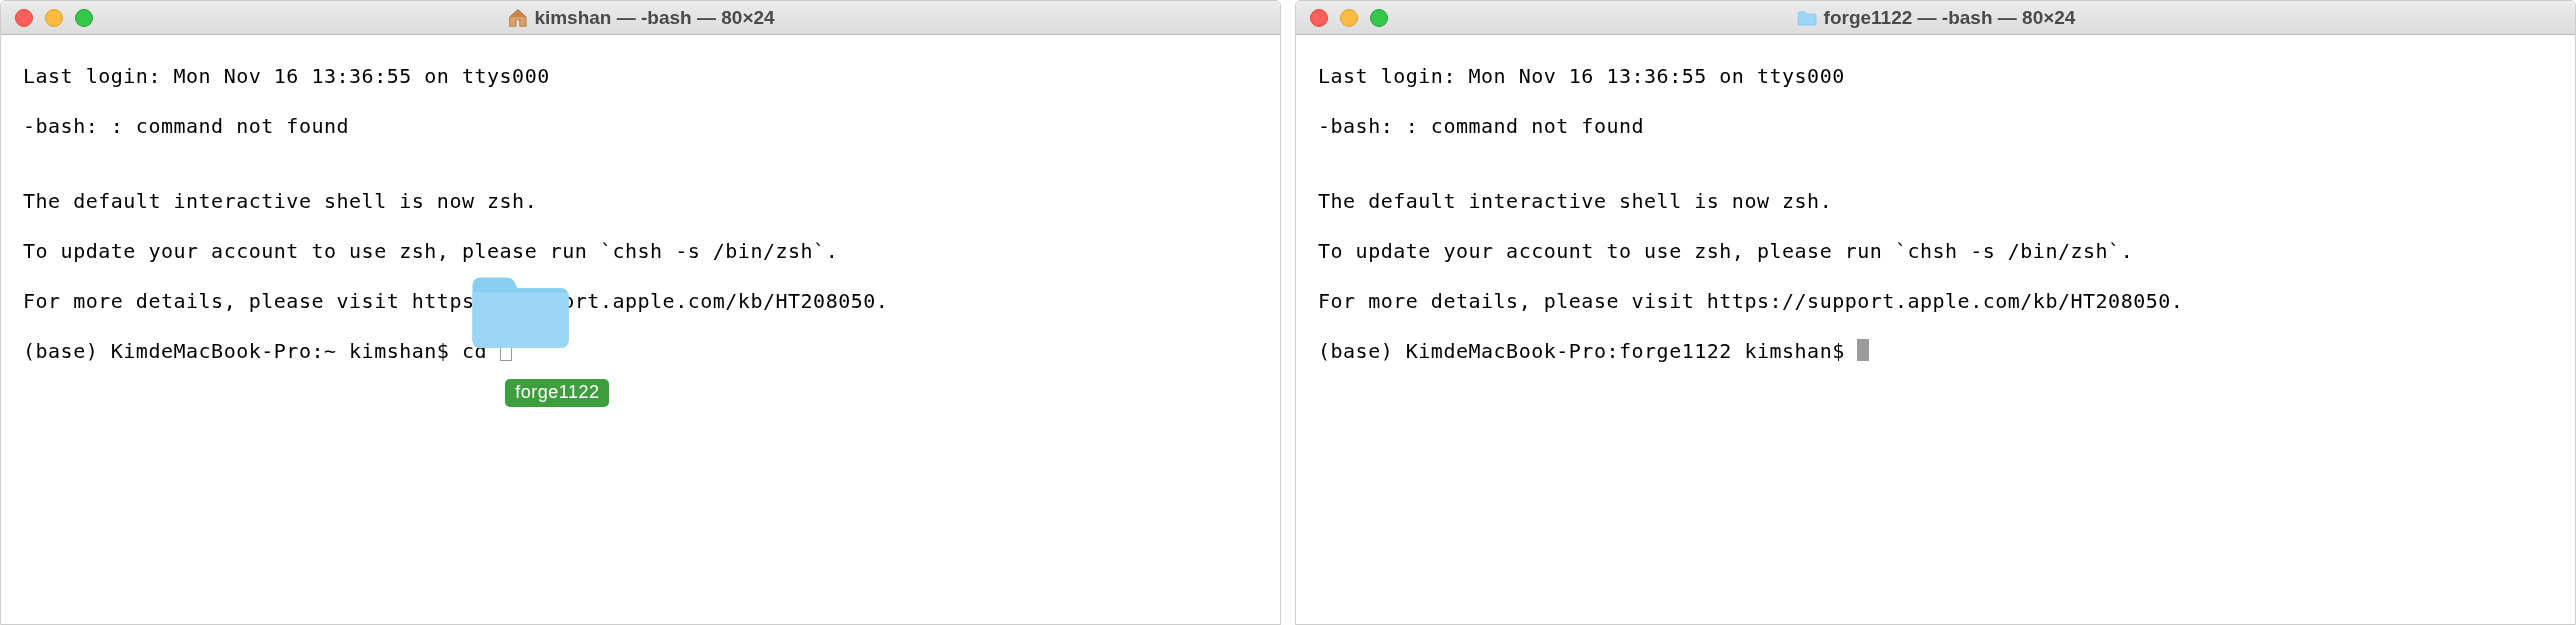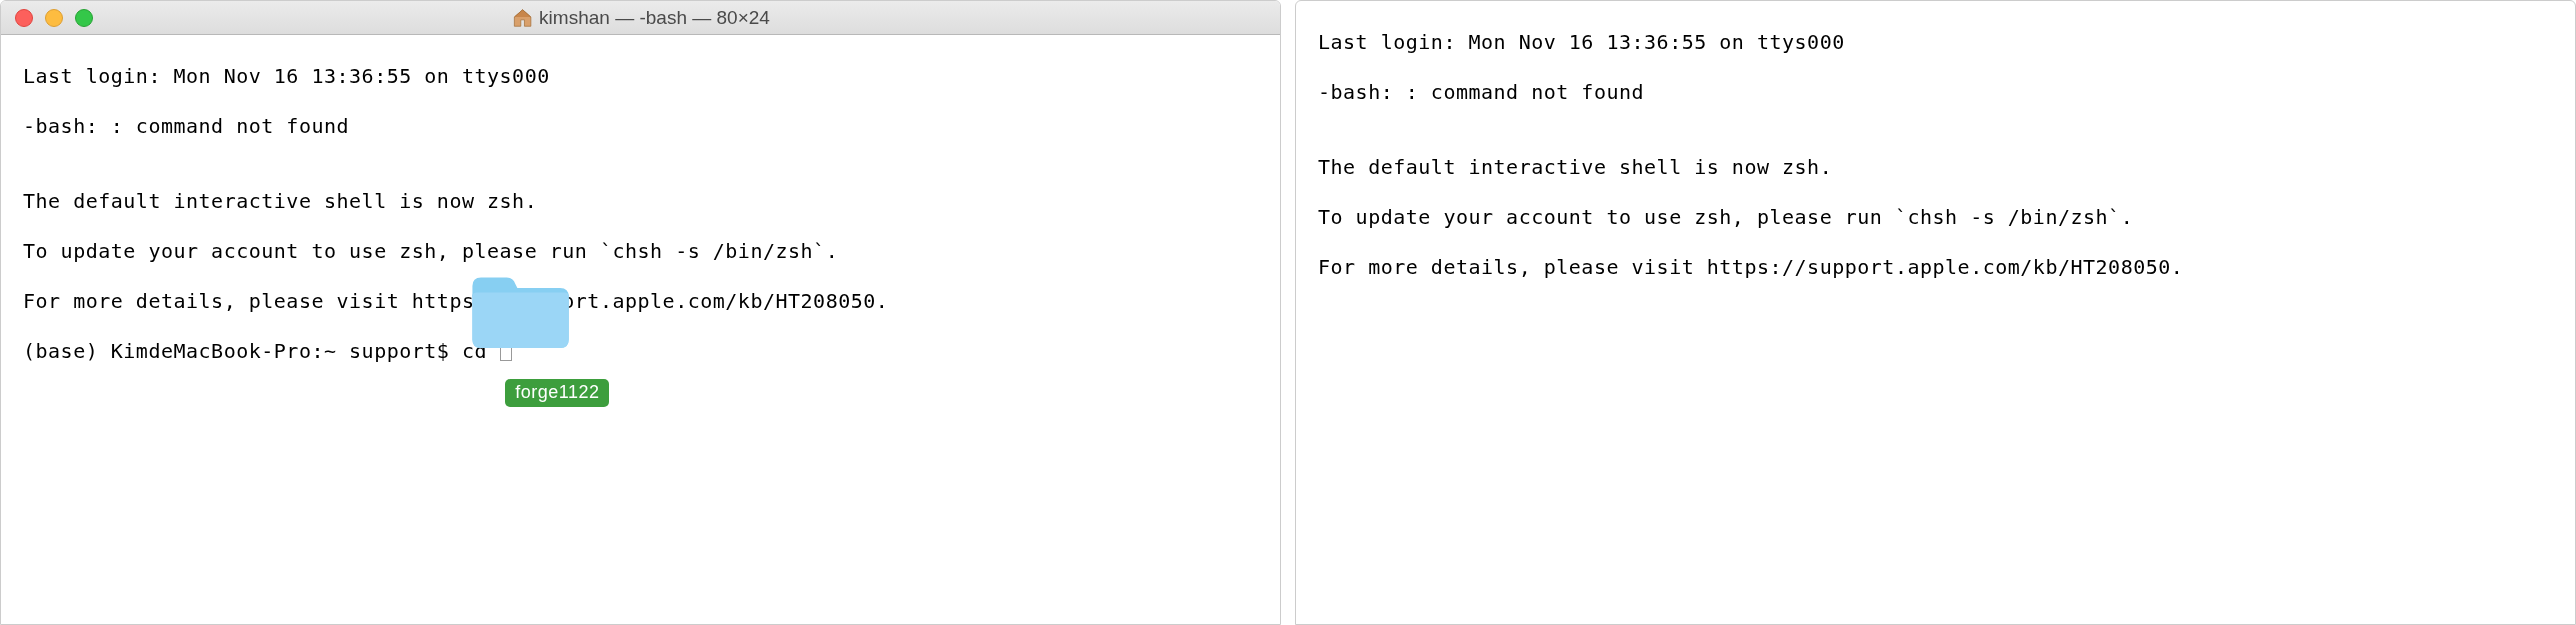--- a/index.html
+++ b/index.html
@@ -48,21 +48,21 @@
     .title-center {
       position: absolute;
       left: 50%;
       transform: translateX(-50%);
       display: flex;
       align-items: center;
       gap: 6px;
       font-family: -apple-system, BlinkMacSystemFont, "Helvetica Neue", sans-serif;
       font-size: 19px;
       color: #4a4a4a;
-      font-weight: 400;
+      font-weight: 700;
     }
     .title-icon {
       width: 22px;
       height: 22px;
       display: inline-flex;
       align-items: center;
       justify-content: center;
     }
     .terminal-body {
       padding: 4px 22px;
@@ -136,35 +136,51 @@
       <span>kimshan — -bash — 80×24</span>
     </div>
   </div>
   <div class="terminal-body">
 <span class="term-line">Last login: Mon Nov 16 13:36:55 on ttys000</span>
 <span class="term-line">-bash: : command not found</span>
 <span class="term-line"></span>
 <span class="term-line">The default interactive shell is now zsh.</span>
 <span class="term-line">To update your account to use zsh, please run `chsh -s /bin/zsh`.</span>
 <span class="term-line">For more details, please visit https://support.apple.com/kb/HT208050.</span>
-<span class="term-line"><span>(base) KimdeMacBook-Pro:~ support$ cd </span><span class="cursor-box"></span></span>
+<span class="term-line"><span>(base) KimdeMacBook-Pro:~ kimshan$ cd </span><span class="cursor-box"></span></span>
     <div class="folder-overlay">
       <svg class="folder-svg" viewBox="0 0 100 80">
         <path d="M6 18 Q6 10 14 10 L38 10 Q44 10 46 16 L48 20 L88 20 Q96 20 96 28 L96 68 Q96 76 88 76 L14 76 Q6 76 6 68 Z" fill="#87cff2"></path>
         <path d="M6 26 L96 26 L96 28 L6 28 Z" fill="#6fbce8" opacity="0.6"></path>
         <path d="M6 28 Q6 24 10 24 L92 24 Q96 24 96 28 L96 68 Q96 76 88 76 L14 76 Q6 76 6 68 Z" fill="#9bd6f6"></path>
       </svg>
       <span class="folder-label">forge1122</span>
     </div>
   </div>
 </div>
 
 <div class="terminal-window">
+  <div class="titlebar">
+    <div class="traffic-lights">
+      <div class="light red"></div>
+      <div class="light yellow"></div>
+      <div class="light green"></div>
+    </div>
+    <div class="title-center">
+      <span class="title-icon folder-icon-small">
+        <svg viewBox="0 0 24 20" width="22" height="18">
+          <path d="M2 5 Q2 3 4 3 L9 3 Q10 3 11 4.5 L11.5 5.5 L20 5.5 Q22 5.5 22 7.5 L22 16 Q22 18 20 18 L4 18 Q2 18 2 16 Z" fill="#9bd6f6" stroke="#6fbce8" stroke-width="0.5"></path>
+        </svg>
+      </span>
+      <span>forge1122 — -bash — 80×24</span>
+    </div>
+  </div>
   <div class="terminal-body">
 <span class="term-line">Last login: Mon Nov 16 13:36:55 on ttys000</span>
 <span class="term-line">-bash: : command not found</span>
 <span class="term-line"></span>
 <span class="term-line">The default interactive shell is now zsh.</span>
 <span class="term-line">To update your account to use zsh, please run `chsh -s /bin/zsh`.</span>
 <span class="term-line">For more details, please visit https://support.apple.com/kb/HT208050.</span>
+<span class="term-line"><span>(base) KimdeMacBook-Pro:forge1122 kimshan$ </span><span class="cursor-solid"></span></span>
   </div>
 </div>
 
 
 </body></html>

